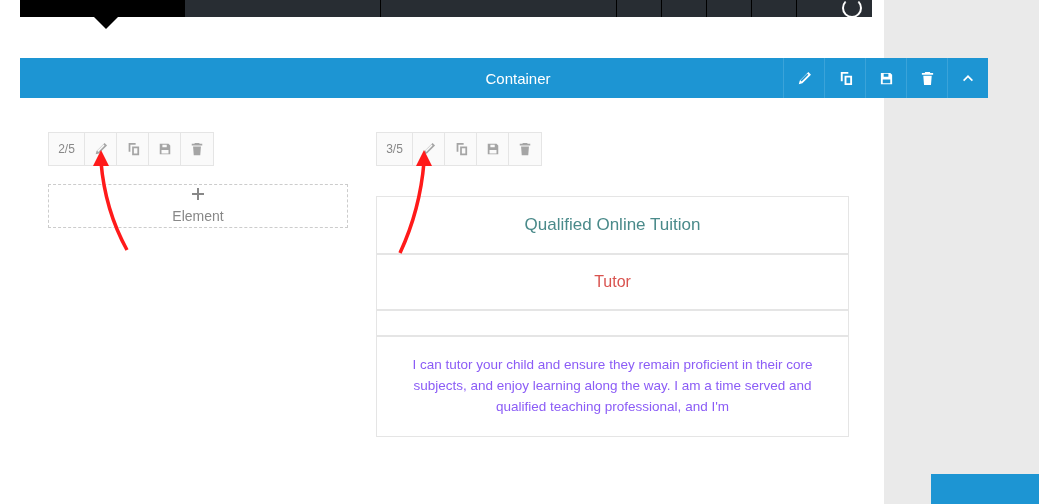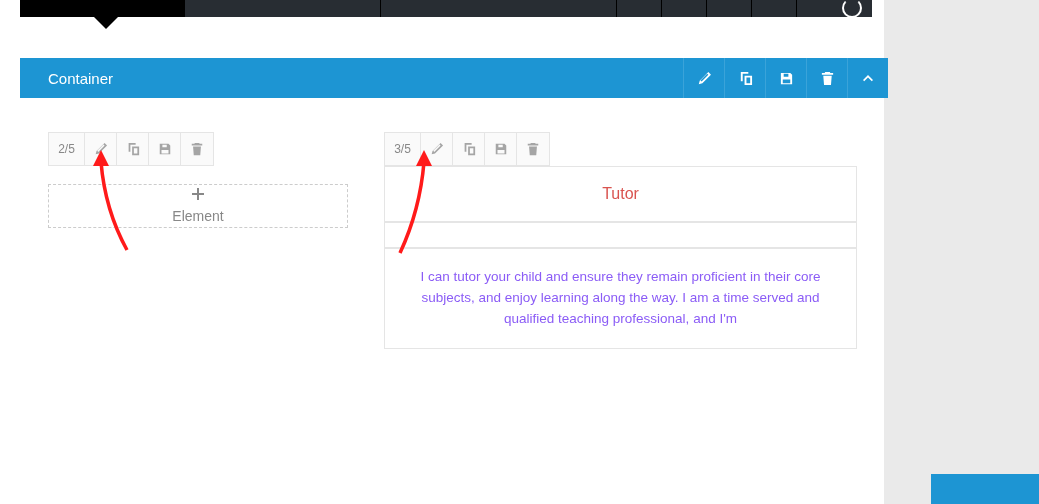--- a/index.html
+++ b/index.html
@@ -10,30 +10,30 @@
   
   .main-wrap { position: absolute; left: 20px; top: 0; width: 855px; height: 504px; background: #fff; }
   
   .topbar { position: absolute; left: 0; top: 0; width: 852px; height: 17px; background: #282d33; }
   .topbar-tab { position: absolute; left: 0; top: 0; width: 164px; height: 17px; background: #000; }
   .topbar-tab-arrow { position: absolute; left: 74px; top: 17px; width: 0; height: 0; border-left: 12px solid transparent; border-right: 12px solid transparent; border-top: 12px solid #000; }
   .topbar-sep { position: absolute; top: 0; width: 1px; height: 17px; background: #000; }
   .topbar-icon-cell { position: absolute; top: 0; width: 45px; height: 17px; border-left: 1px solid #000; }
   .topbar-spinner { position: absolute; right: 10px; top: -2px; width: 20px; height: 20px; border: 2px solid #fff; border-top-color: transparent; border-radius: 50%; }
 
-  .container-bar { position: absolute; left: 0; top: 58px; width: 868px; height: 40px; background: #1d95d3; color: #fff; display: flex; align-items: center; }
+  .container-bar { position: absolute; left: 0; top: 58px; width: 968px; height: 40px; background: #1d95d3; color: #fff; display: flex; align-items: center; justify-content: center; }
   .container-bar-label { padding-left: 28px; font-size: 15px; }
   .container-actions { position: absolute; right: 0; top: 0; display: flex; height: 40px; }
   .container-action { width: 41px; height: 40px; border-left: 1px solid #3aa3d9; display: flex; align-items: center; justify-content: center; color: #fff; cursor: pointer; }
   .container-action svg { fill: #fff; width: 15px; height: 15px; }
   .container-action.collapse svg { width: 10px; height: 10px; }
 
   .col { position: absolute; top: 132px; }
   .col-left { left: 28px; width: 300px; }
-  .col-right { left: 364px; width: 473px; }
+  .col-right { left: 356px; width: 473px; }
 
   .col-toolbar { display: flex; border: 1px solid #e5e5e5; background: #fafafa; width: fit-content; height: 34px; }
   .col-toolbar-cell { height: 32px; display: flex; align-items: center; justify-content: center; border-right: 1px solid #e5e5e5; color: #999; font-size: 13px; }
   .col-toolbar-cell:last-child { border-right: none; }
   .col-toolbar-cell.ratio { width: 36px; color: #888; font-size: 12px; }
   .col-toolbar-cell.btn { width: 32px; cursor: pointer; }
   .col-toolbar-cell svg { fill: #a5a5a5; width: 14px; height: 14px; }
   
   .content-box { border: 1px solid #e5e5e5; margin-top: 22px; padding: 20px; text-align: center; }
   .image-box { height: 158px; display: flex; flex-direction: column; align-items: center; }
@@ -167,20 +167,23 @@
             <path d="M2 2h10l2 2v10H2V2zm3 1v3h5V3H5zm-1 6v4h8V9H4z"></path>
           </svg>
       </div>
       <div class="col-toolbar-cell btn">
         <svg viewBox="0 0 16 16">
             <path d="M5.5 1h5l.5 1H14v2H2V2h3l.5-1zM3.5 5h9l-.8 10H4.3L3.5 5z"></path>
           </svg>
       </div>
     </div>
 
+    <div class="text-block first">
+      <div class="heading1">Qualified Online Tuition</div>
+    </div>
 
     <div class="text-block">
       <div class="heading2">Tutor</div>
     </div>
 
     <div class="text-block empty-block"></div>
 
     <div class="text-block">
       <div class="body-text">I can tutor your child and ensure they remain proficient in their core subjects, and enjoy learning along the way. I am a time served and qualified teaching professional, and I'm</div>
     </div>

